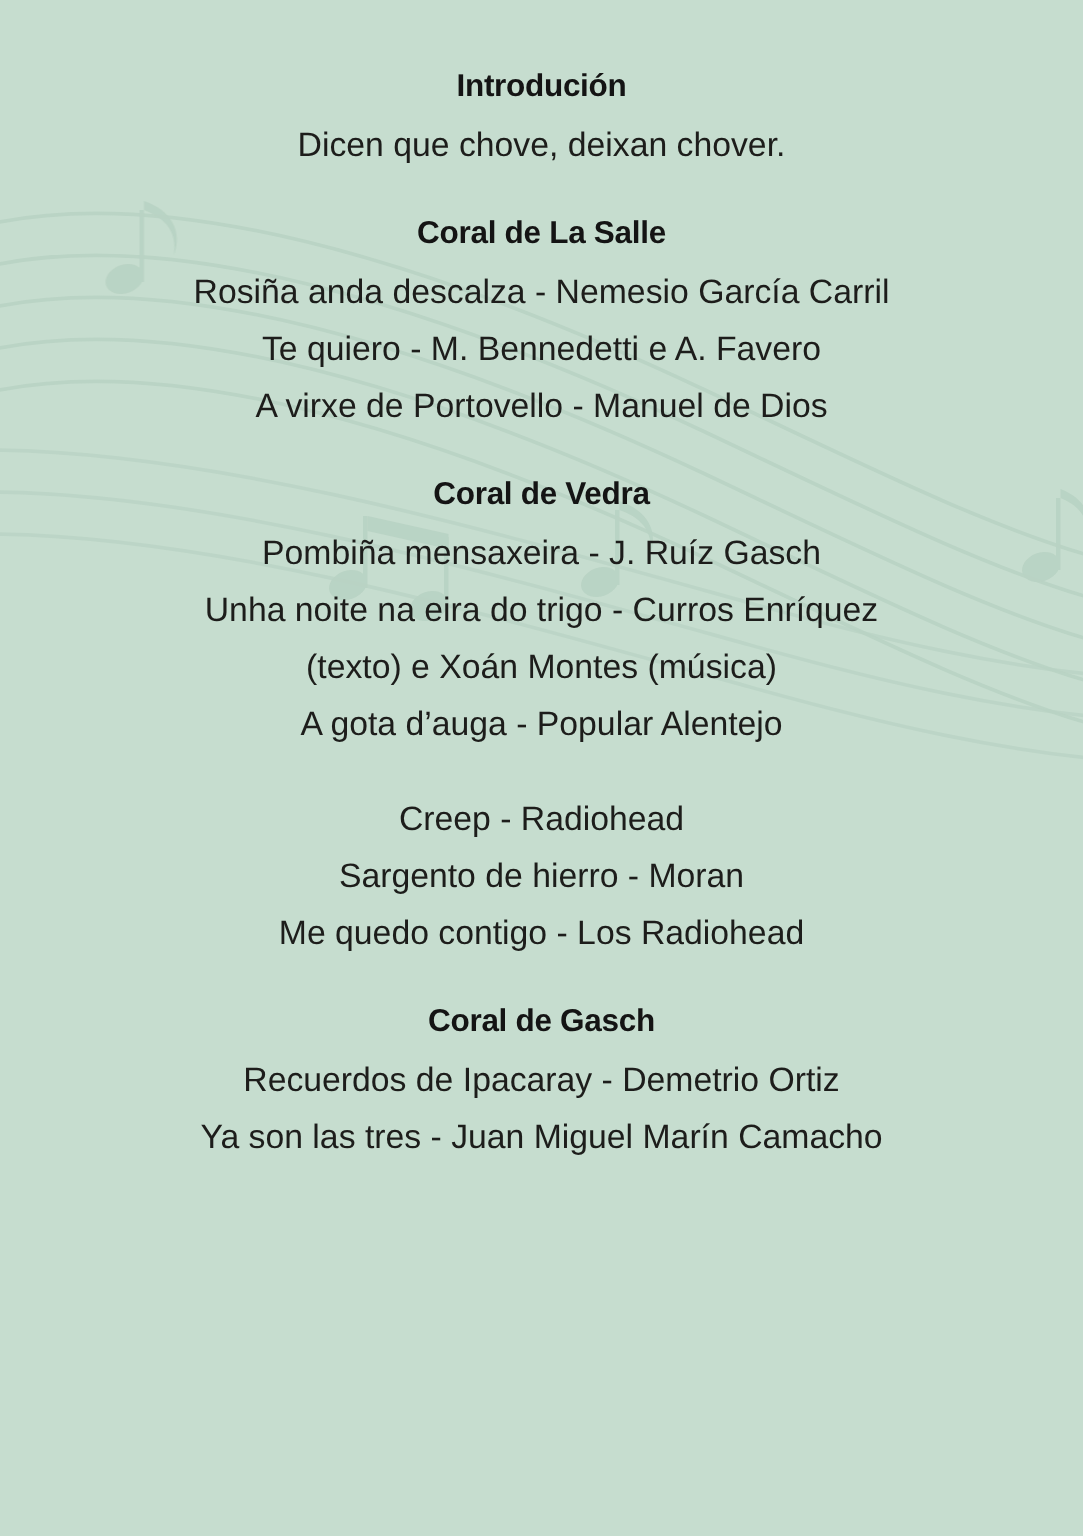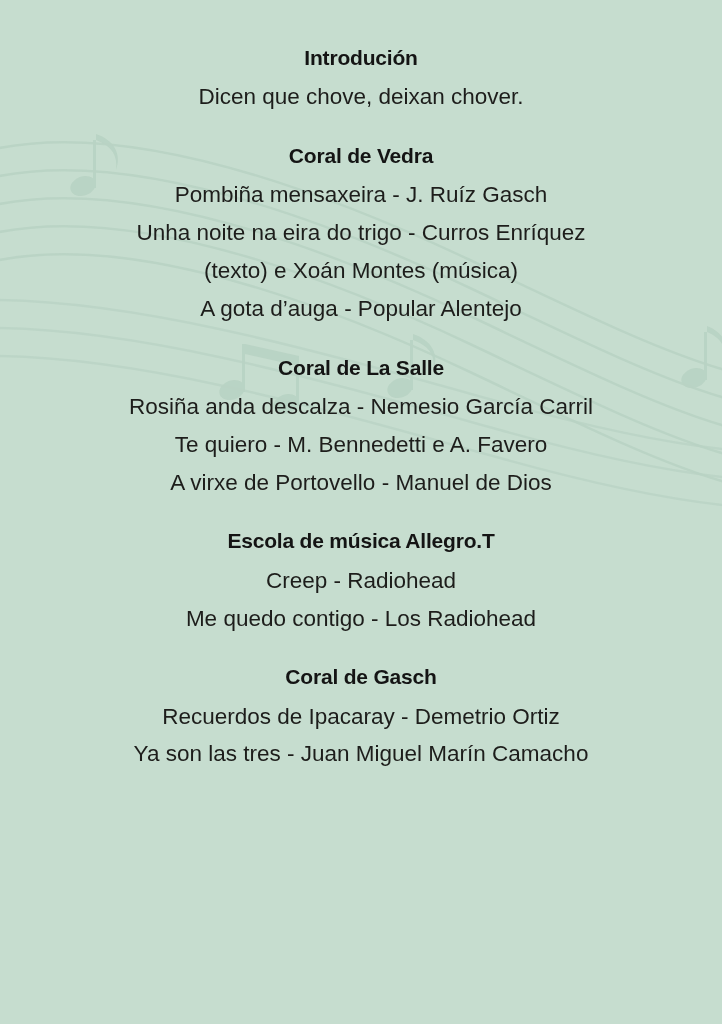--- a/index.html
+++ b/index.html
@@ -89,35 +89,35 @@
   </g>
 </svg>
 
 <div id="program">
 
 <div class="section">
       <div class="section-title">Introdución</div>
       <div class="piece">Dicen que chove, deixan chover.</div>
     </div>
     <div class="section">
+      <div class="section-title">Coral de La Salle</div>
+      <div class="piece">Rosiña anda descalza - Nemesio García Carril</div>
+      <div class="piece">Te quiero - M. Bennedetti e A. Favero</div>
+      <div class="piece">A virxe de Portovello - Manuel de Dios</div>
+    </div>
+    <div class="section">
       <div class="section-title">Coral de Vedra</div>
       <div class="piece">Pombiña mensaxeira - J. Ruíz Gasch</div>
       <div class="piece">Unha noite na eira do trigo - Curros Enríquez</div>
       <div class="piece">(texto) e Xoán Montes (música)</div>
       <div class="piece">A gota d’auga - Popular Alentejo</div>
     </div>
     <div class="section">
-      <div class="section-title">Coral de La Salle</div>
-      <div class="piece">Rosiña anda descalza - Nemesio García Carril</div>
-      <div class="piece">Te quiero - M. Bennedetti e A. Favero</div>
-      <div class="piece">A virxe de Portovello - Manuel de Dios</div>
-    </div>
-    <div class="section">
-      <div class="section-title">Escola de música Allegro.T</div>
       <div class="piece">Creep - Radiohead</div>
+      <div class="piece">Sargento de hierro - Moran</div>
       <div class="piece">Me quedo contigo - Los Radiohead</div>
     </div>
     <div class="section">
       <div class="section-title">Coral de Gasch</div>
       <div class="piece">Recuerdos de Ipacaray - Demetrio Ortiz</div>
       <div class="piece">Ya son las tres - Juan Miguel Marín Camacho</div>
     </div>
   </div>
 
 </body></html>

